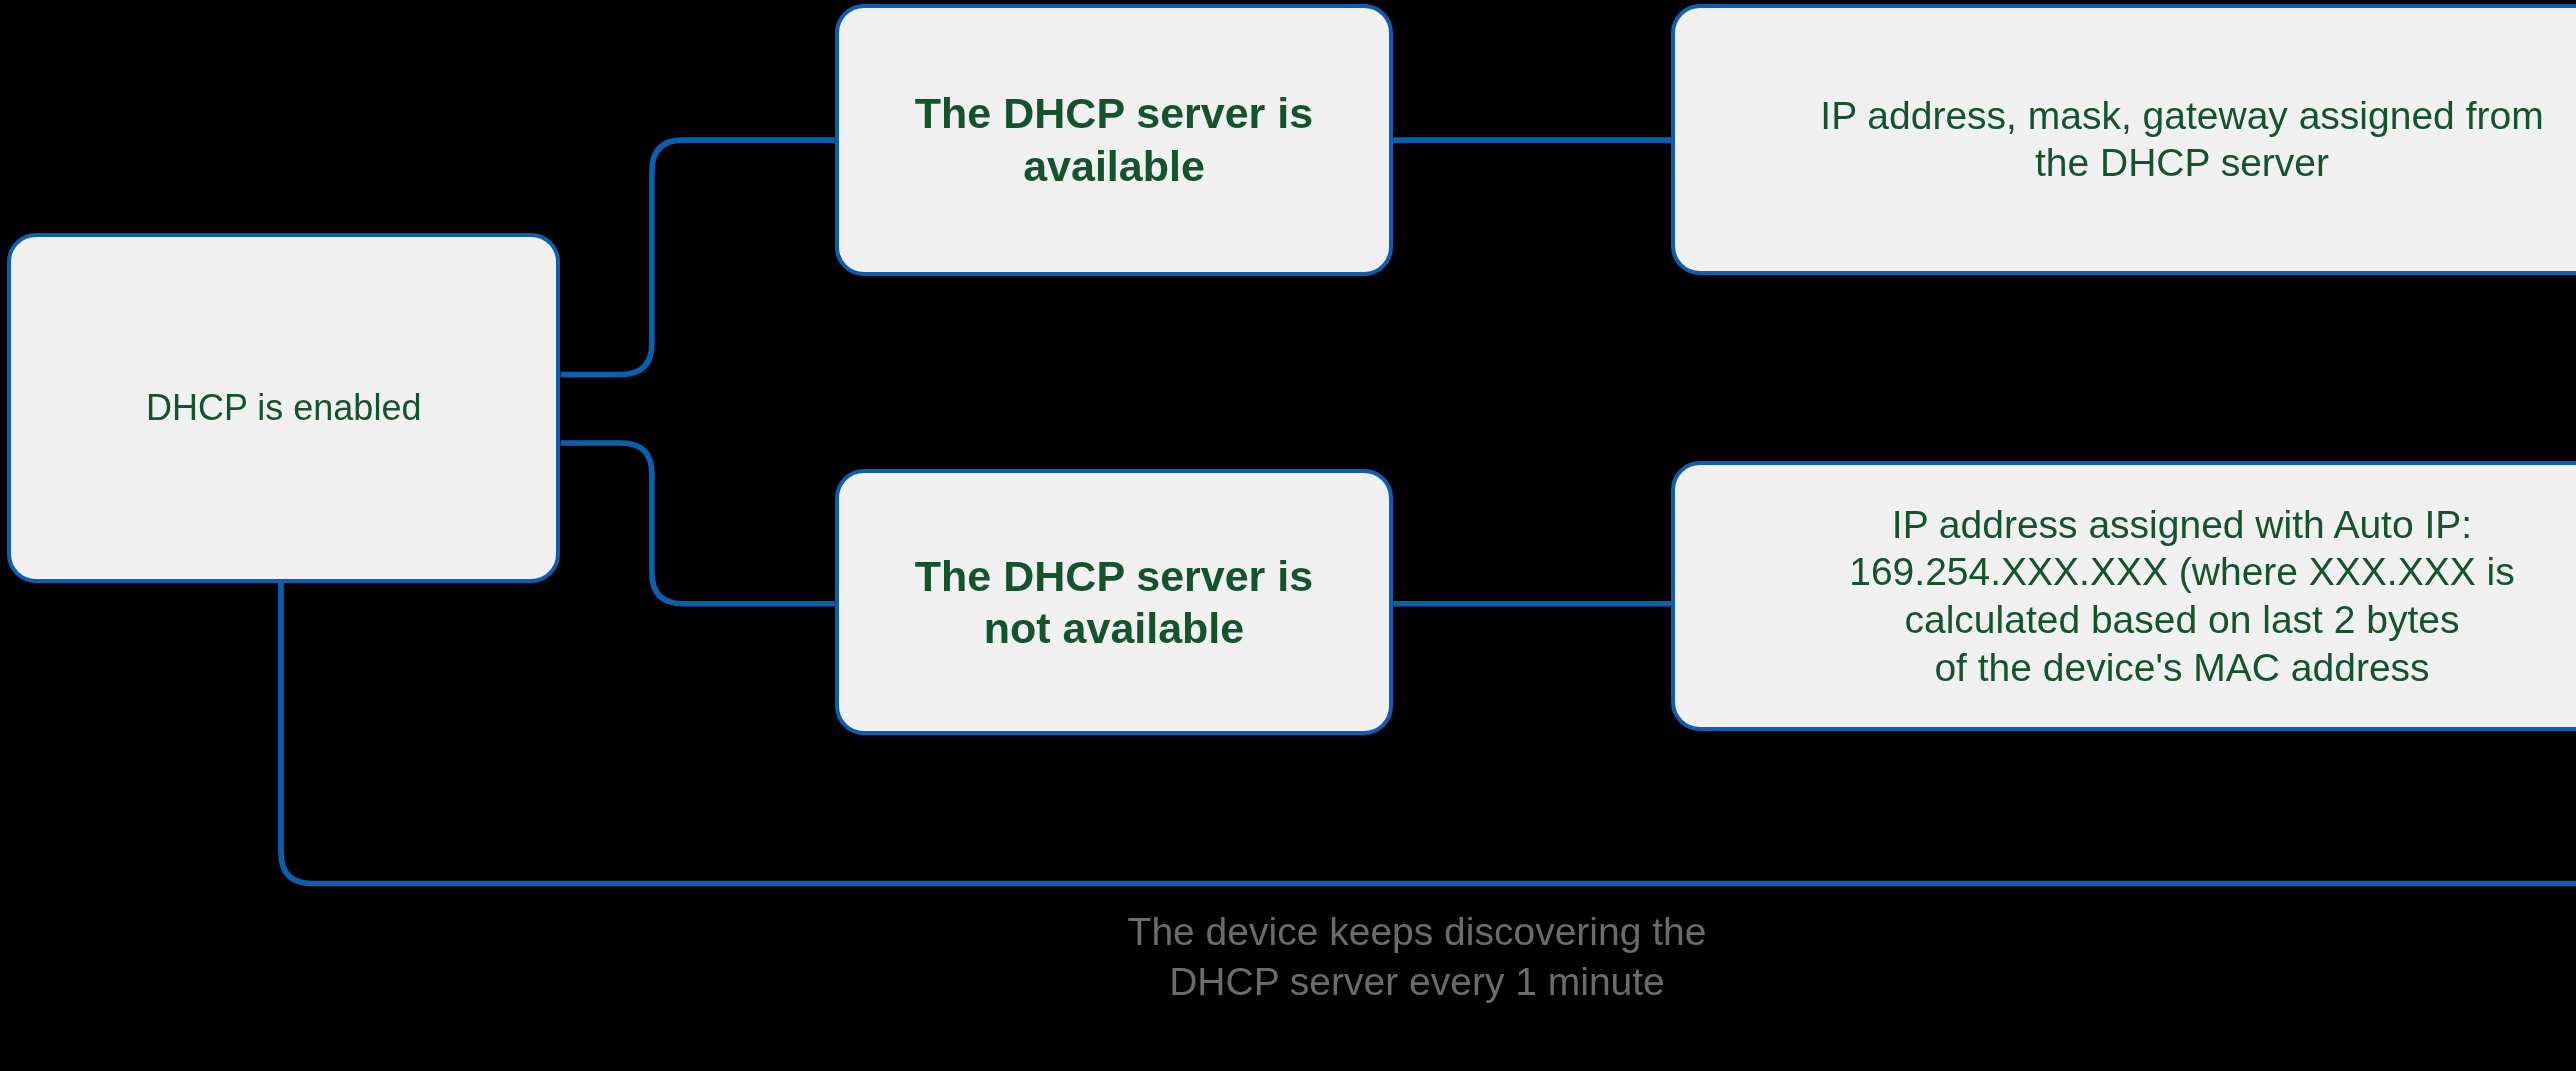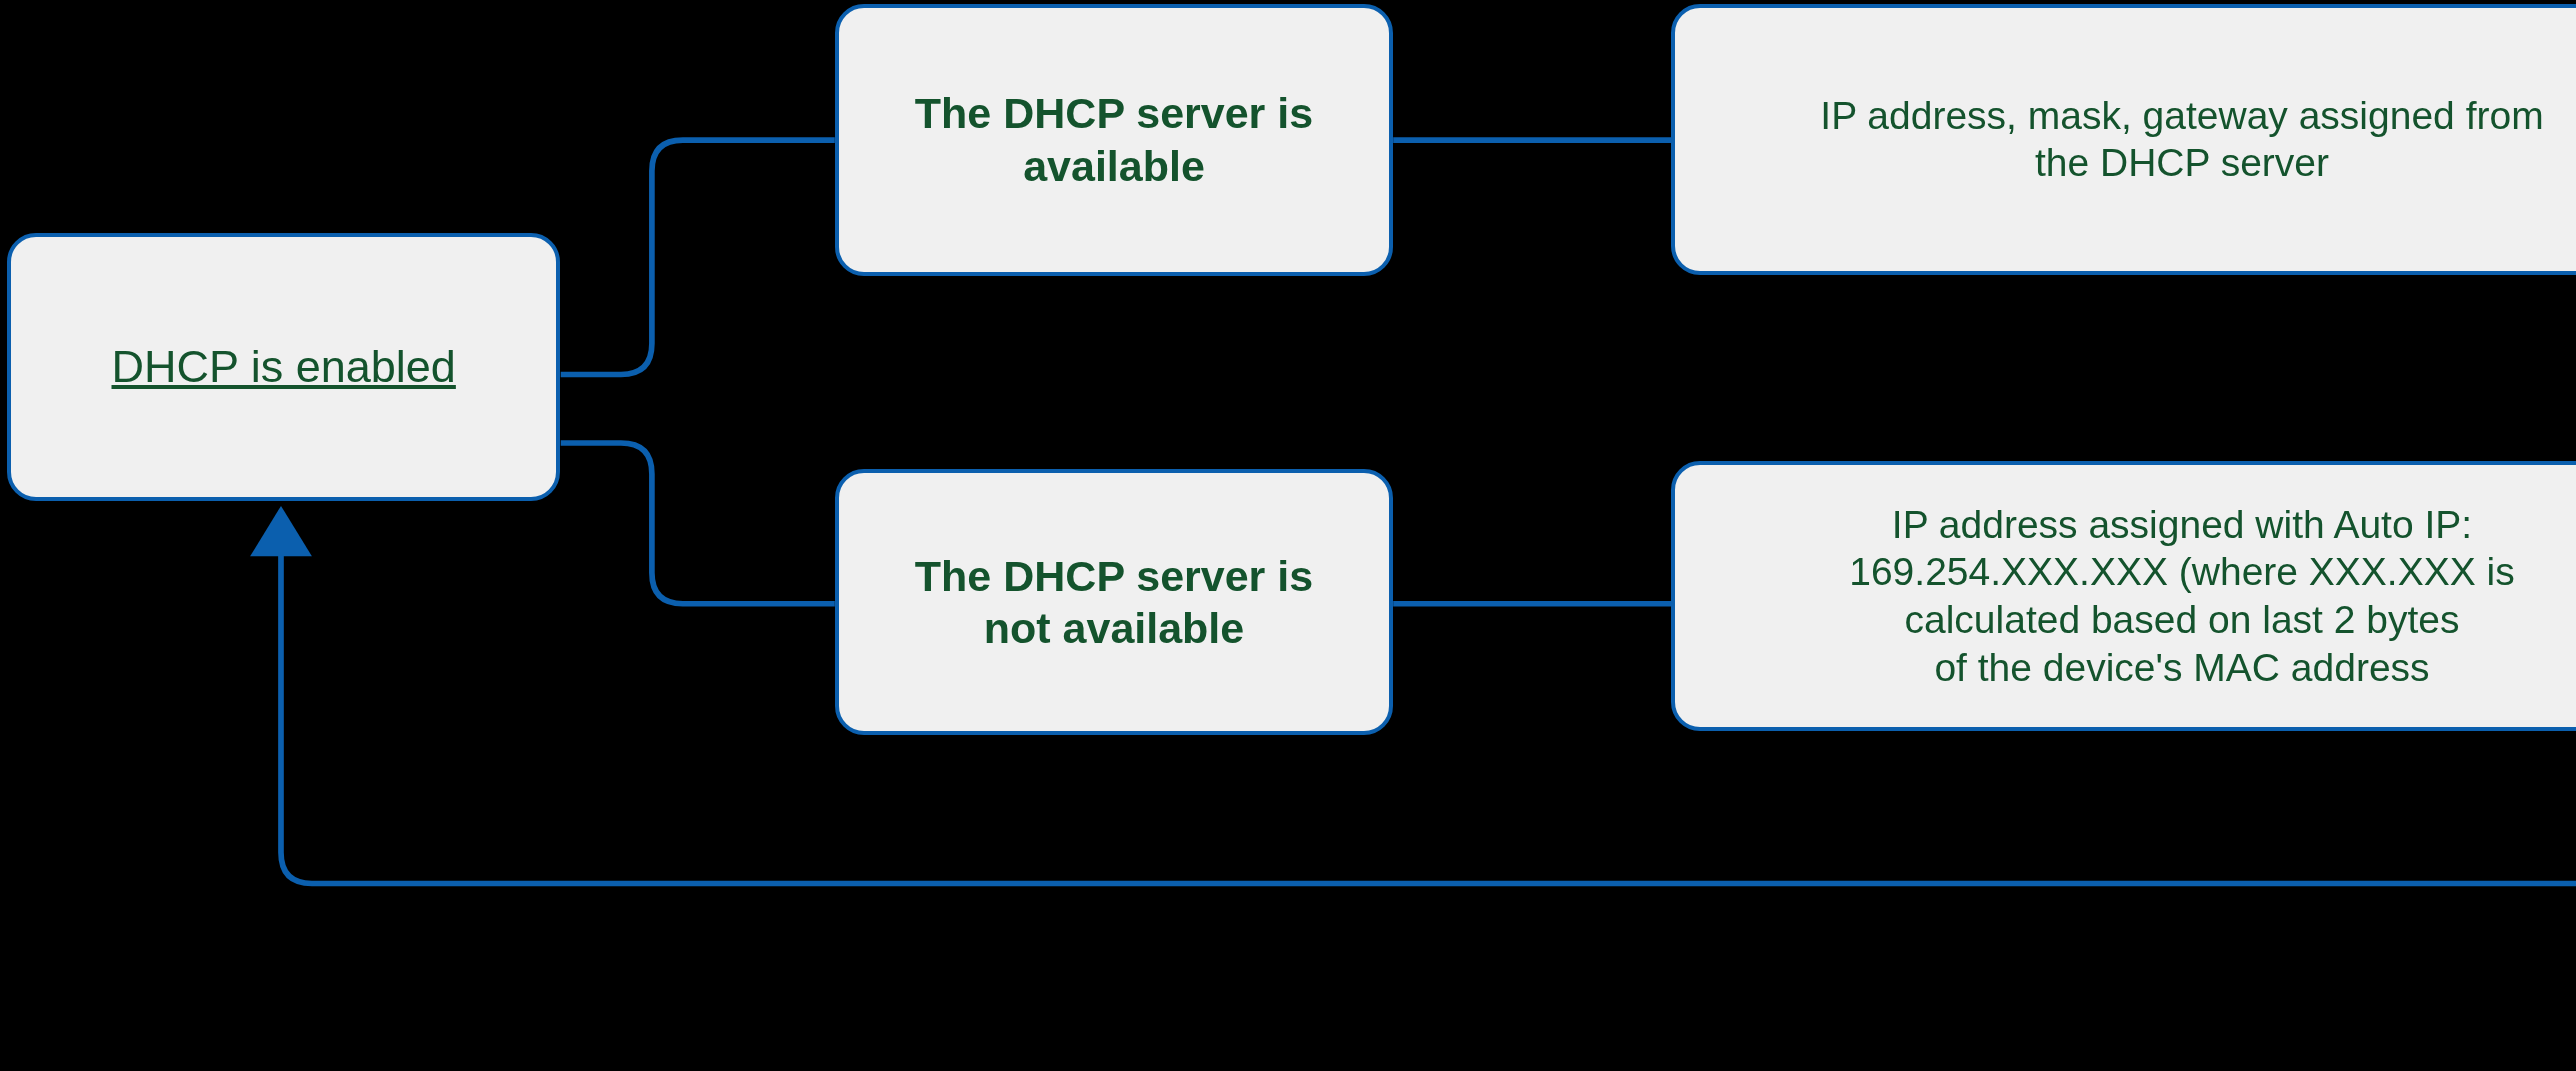--- a/index.html
+++ b/index.html
@@ -40,24 +40,23 @@
     display: block;
     width: 100%;
     line-height: 1.22;
     white-space: pre-line;
   }
   
   #node-start {
     left: 7.2px;
     top: 233px;
     width: 553px;
-    height: 268px;
-    font-size: 45px;
+    height: 350px;
+    font-size: 36px;
     font-weight: 400;
-    text-decoration: underline;
   }
   
   #node-server-available,
   #node-server-unavailable {
     left: 835px;
     width: 558px;
     font-size: 43px;
     font-weight: 700;
   }
   #node-server-available {
@@ -136,15 +135,17 @@
 not available</span>
   </div>
 
   <div class="node" id="node-autoip-result">
     <span class="txt">IP address assigned with Auto IP:
 169.254.XXX.XXX (where XXX.XXX is
 calculated based on last 2 bytes
 of the device's MAC address</span>
   </div>
 
+  <div id="caption">The device keeps discovering the
+DHCP server every 1 minute</div>
 
 </div>
 
 
 </body></html>

